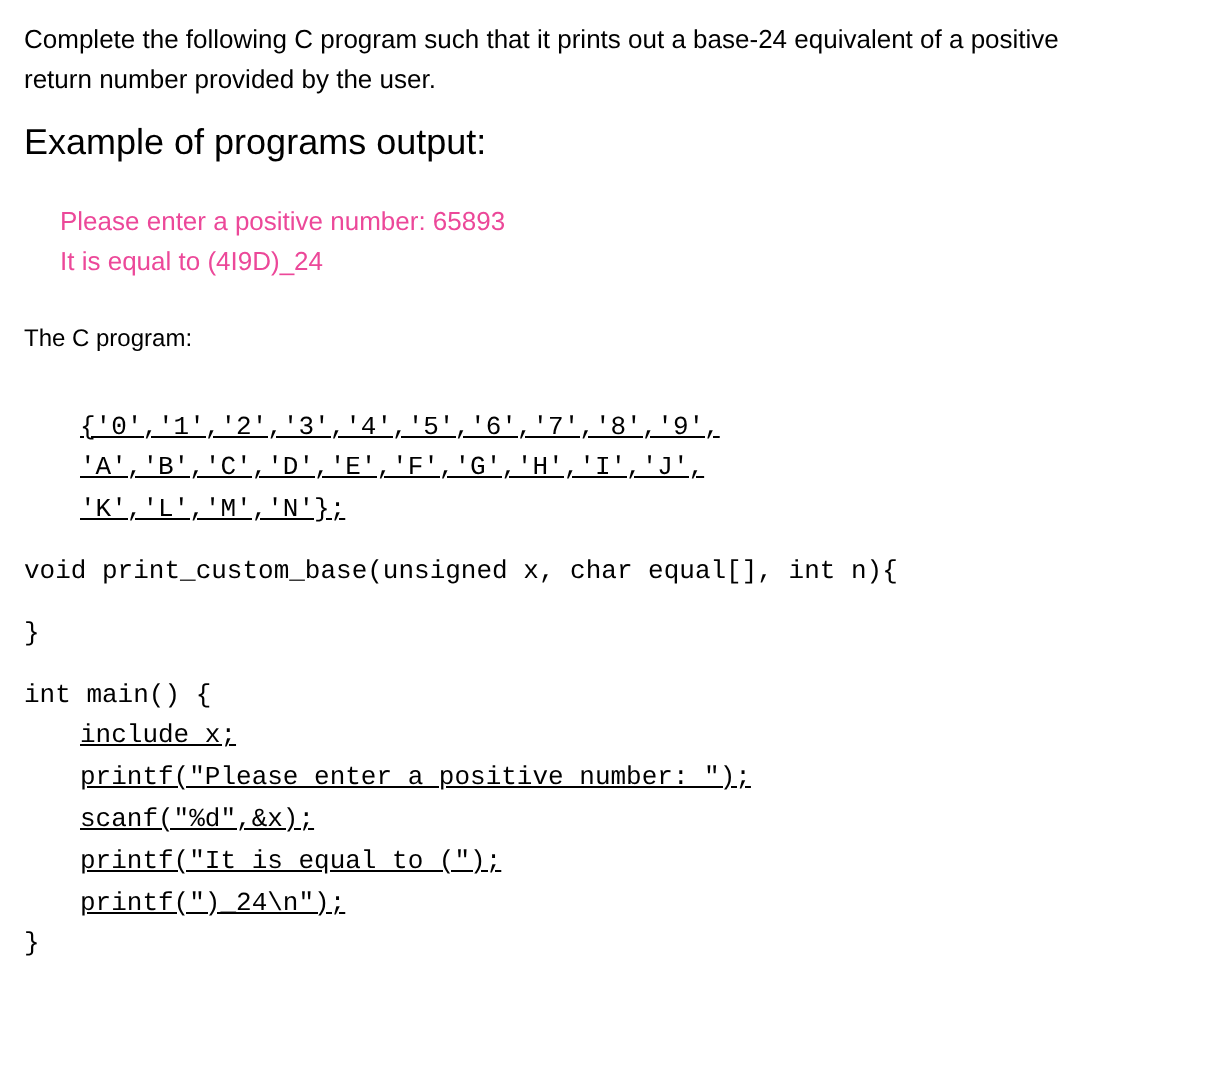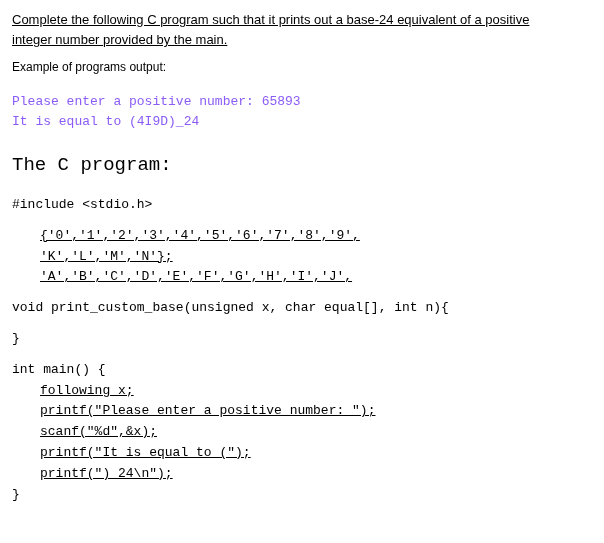--- a/index.html
+++ b/index.html
@@ -17,40 +17,39 @@
       min-height: 543px;
       padding: 10px 12px;
       line-height: 1.5;
     }
 
     .description {
       font-size: 13px;
       color: #000000;
       margin-bottom: 8px;
       line-height: 1.55;
-      text-decoration: underline;
     }
 
     .example-label {
-      font-size: 12px;
+      font-size: 18px;
       margin-bottom: 6px;
     }
 
     .code-block {
-      font-family: Liberation Mono, monospace;
+      font-family: Liberation Sans, sans-serif;
       font-size: 13px;
-      color: #8b5cf6;
+      color: #ec4899;
       margin-bottom: 8px;
       line-height: 1.55;
+      margin-left: 18px;
     }
 
     .section-label {
-      font-size: 19px;
+      font-size: 12px;
       margin-bottom: 6px;
-      font-family: Liberation Mono, monospace;
     }
 
     .code-section {
       font-family: 'Courier New', Courier, monospace;
       font-size: 13px;
       color: #000000;
       line-height: 1.6;
     }
 
     .indent1 {
@@ -61,21 +60,21 @@
     .spacer {
       height: 10px;
     }
   </style>
 </head>
 <body>
 
 <div>
   <p class="description">
     <span>Complete the following C program such that it prints out a base-24 equivalent of a positive</span><br>
-    <span>integer number provided by the main.</span>
+    <span>return number provided by the user.</span>
   </p>
 </div>
 
 <div class="example-label">
   <span>Example of programs output:</span>
 </div>
 
 <div class="spacer"></div>
 
 <div class="code-block">
@@ -85,30 +84,29 @@
 
 <div class="spacer"></div>
 
 <div class="section-label">
   <span>The C program:</span>
 </div>
 
 <div class="spacer"></div>
 
 <div class="code-section">
-  <div>#include &lt;stdio.h&gt;</div>
   <div class="spacer"></div>
   <div class="indent1">{'0','1','2','3','4','5','6','7','8','9',</div>
+  <div class="indent1">'A','B','C','D','E','F','G','H','I','J',</div>
   <div class="indent1">'K','L','M','N'};</div>
-  <div class="indent1">'A','B','C','D','E','F','G','H','I','J',</div>
   <div class="spacer"></div>
   <div>void print_custom_base(unsigned x, char equal[], int n){</div>
   <div class="spacer"></div>
   <div>}</div>
   <div class="spacer"></div>
   <div>int main() {</div>
-  <div class="indent1">following x;</div>
+  <div class="indent1">include x;</div>
   <div class="indent1">printf("Please enter a positive number: ");</div>
   <div class="indent1">scanf("%d",&amp;x);</div>
   <div class="indent1">printf("It is equal to (");</div>
   <div class="indent1">printf(")_24\n");</div>
   <div>}</div>
 </div>
 
 </body></html>

